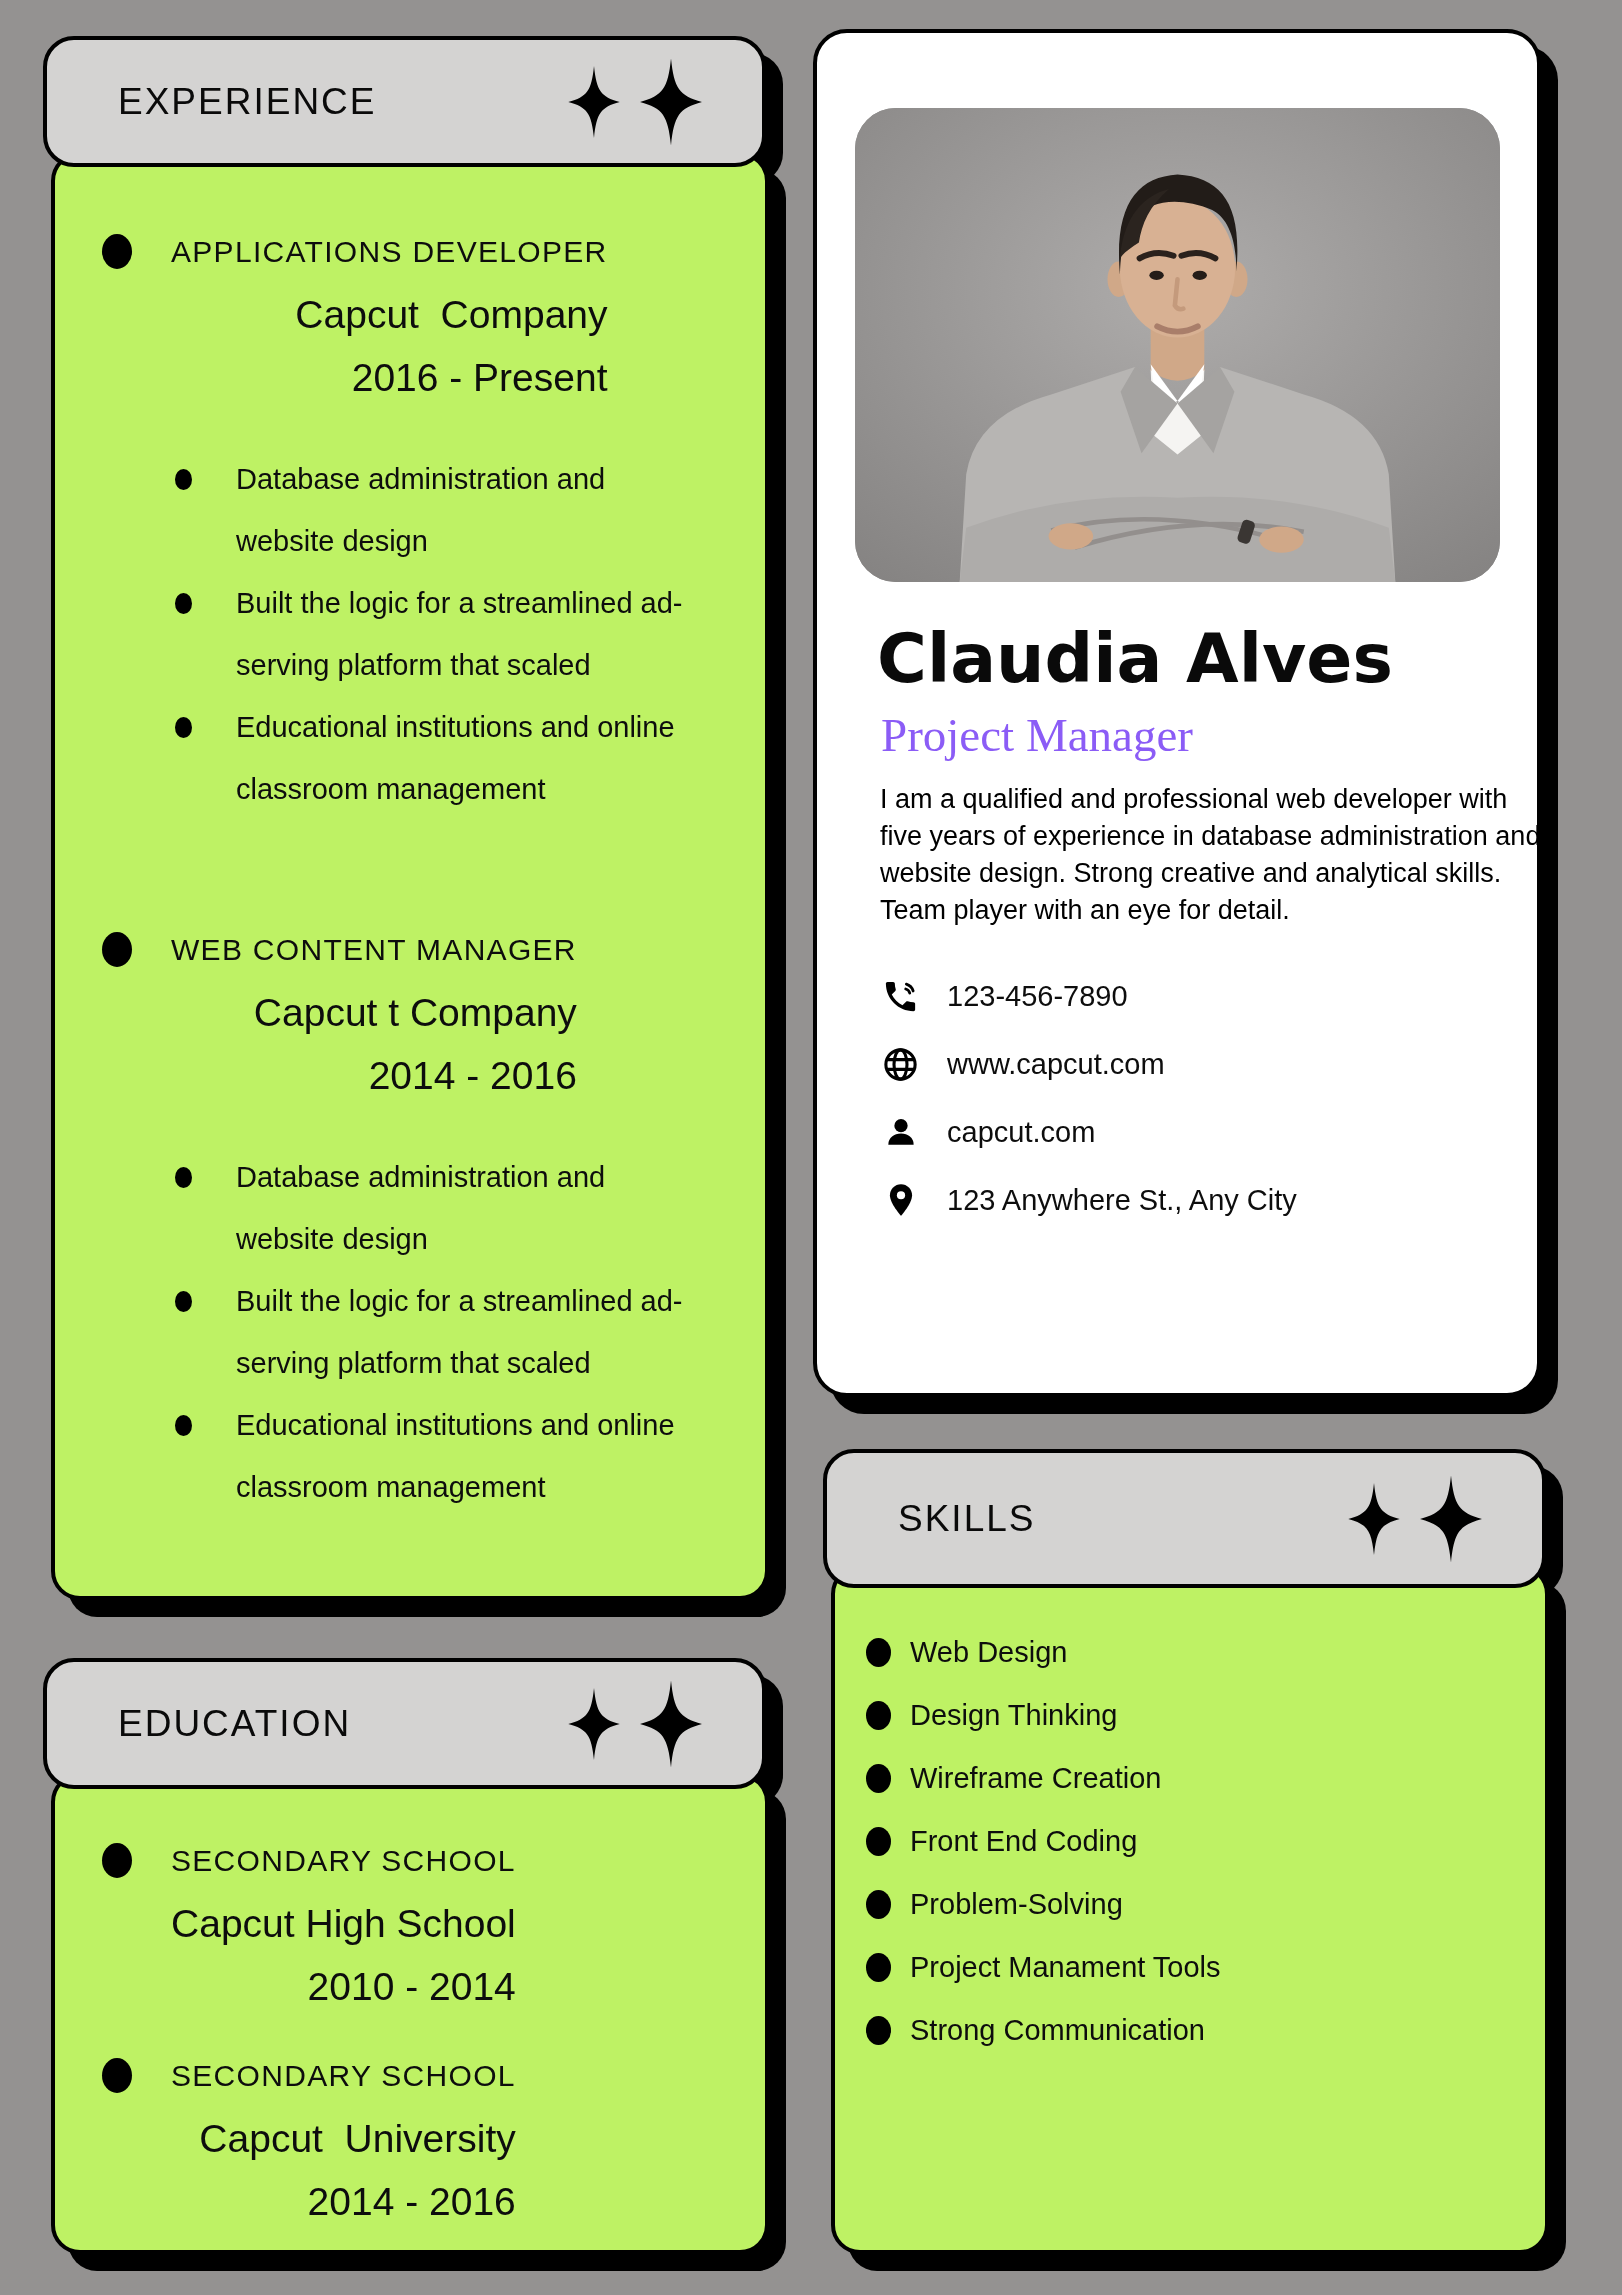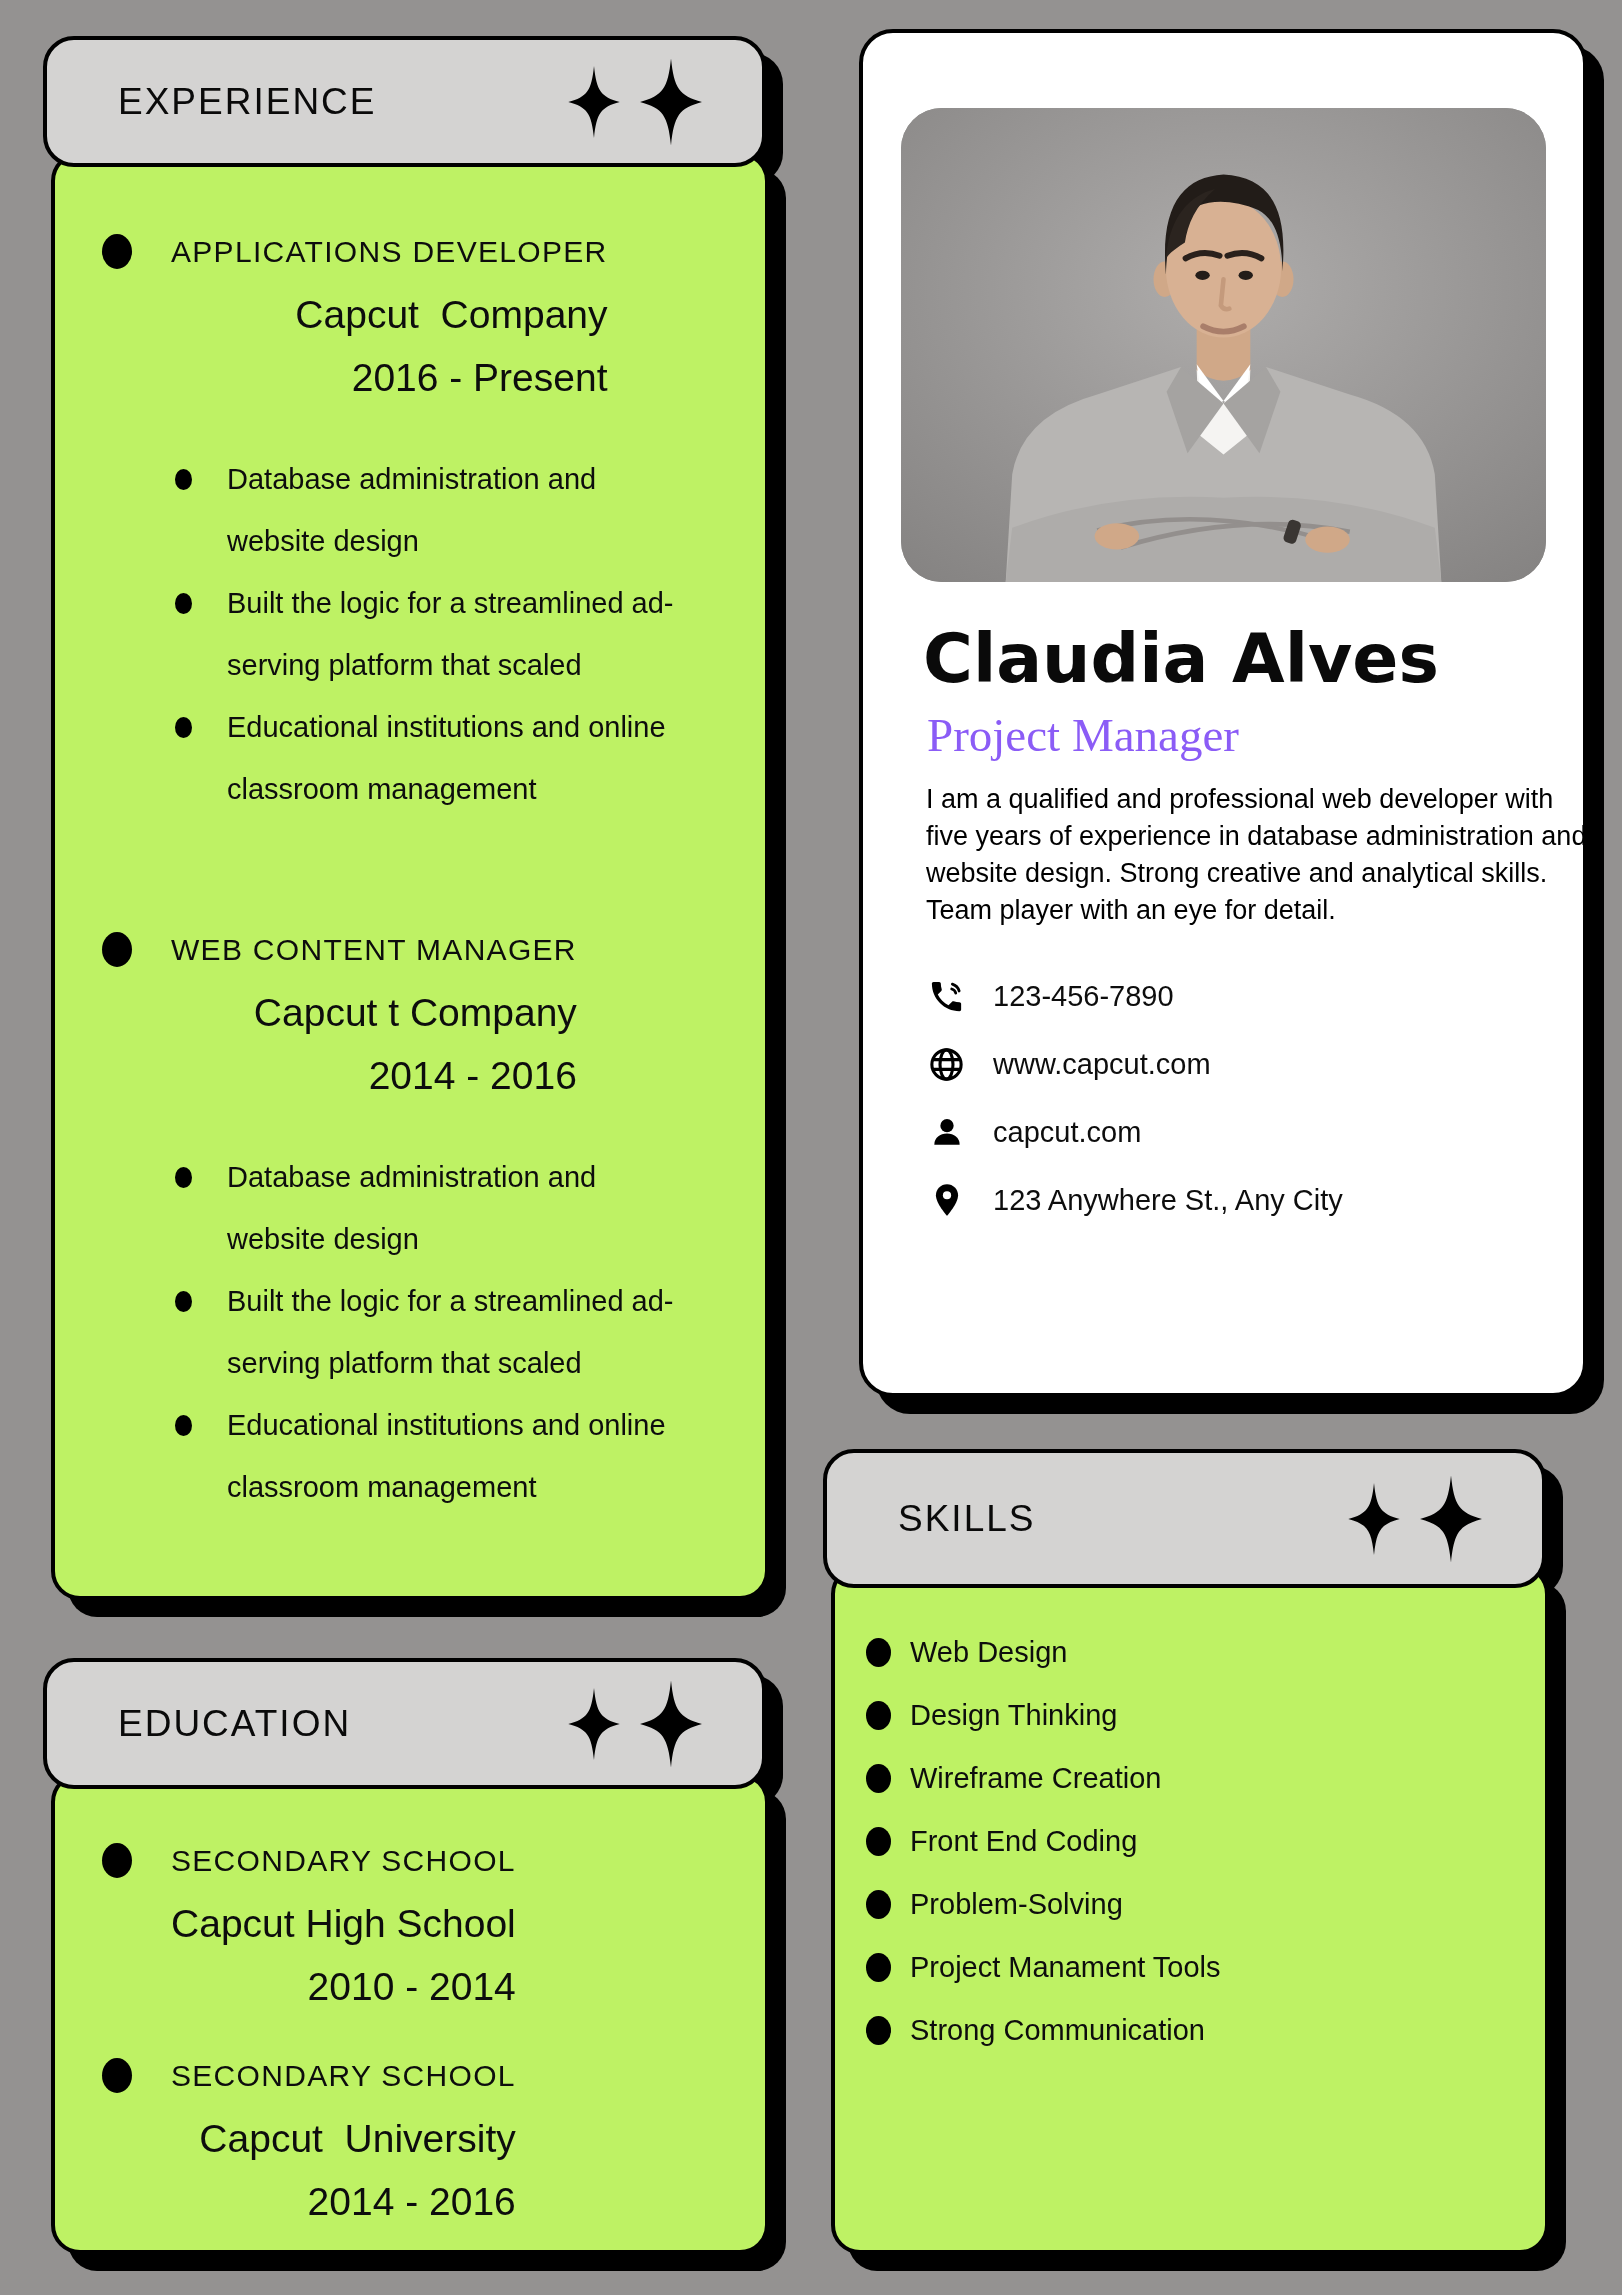--- a/index.html
+++ b/index.html
@@ -40,41 +40,41 @@
 
   
   .exp-header{left:43px;top:36px;width:723px;height:131px;}
   .exp-shadow{left:60px;top:53px;width:723px;height:131px;}
   .exp-body  {left:51px;top:152px;width:718px;height:1448px;padding:64px 36px 0 47px;}
 
   .edu-header{left:43px;top:1658px;width:723px;height:131px;}
   .edu-shadow{left:60px;top:1675px;width:723px;height:131px;}
   .edu-body  {left:51px;top:1773px;width:718px;height:481px;padding:52px 36px 0 47px;}
 
-  .profile-card{left:859px;top:29.4px;width:728px;height:1368px;
+  .profile-card{left:813px;top:29.4px;width:728px;height:1368px;
     background:#fff;border:4.6px solid #000;border-radius:34px;
     box-shadow:17px 17px 0 #000;z-index:2;}
 
   .skl-header{left:823px;top:1449px;width:723px;height:139px;}
   .skl-shadow{left:840px;top:1466px;width:723px;height:131px;}
   .skl-body  {left:831px;top:1565px;width:718px;height:689px;padding:52px 33px 0 31px;}
 
   
   .dot{background:#000;border-radius:50%;flex:none;}
   .dot.lg{width:30px;height:35px;}
   .dot.md{width:25px;height:29px;}
   .dot.sm{width:17px;height:21px;}
 
   
   .entry-head{display:flex;gap:39px;}
   .entry-head .dot.lg{margin-top:14.4px;}
   .entry-lines .line{font-size:39px;line-height:63px;white-space:pre-wrap;text-align:right;}
   .entry-lines .role{font-size:30px;letter-spacing:1.3px;line-height:63px;}
   .bullets{list-style:none;margin:39px 0 0 0;padding:0 0 0 73px;}
-  .bullets li{display:flex;gap:35px;}
+  .bullets li{display:flex;gap:44px;}
   .bullets li .dot.sm{margin-top:21px;}
   .btxt{font-size:29px;line-height:62px;white-space:pre-line;}
   .job + .job{margin-top:98px;}
   .edu-entry + .edu-entry{margin-top:26px;}
 
   
   .photo-frame{
     margin:75px auto 0 auto;width:645px;height:474px;
     border-radius:41px;overflow:hidden;background:#8b8988;
   }

